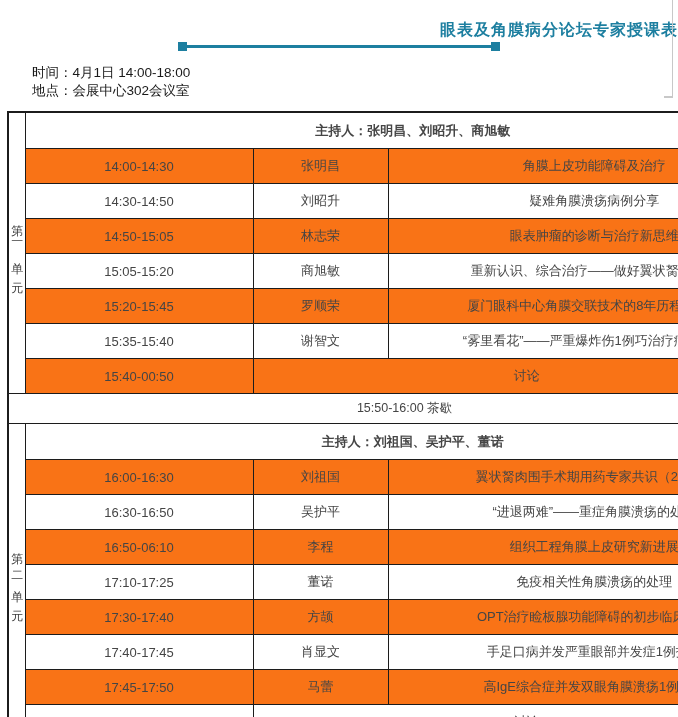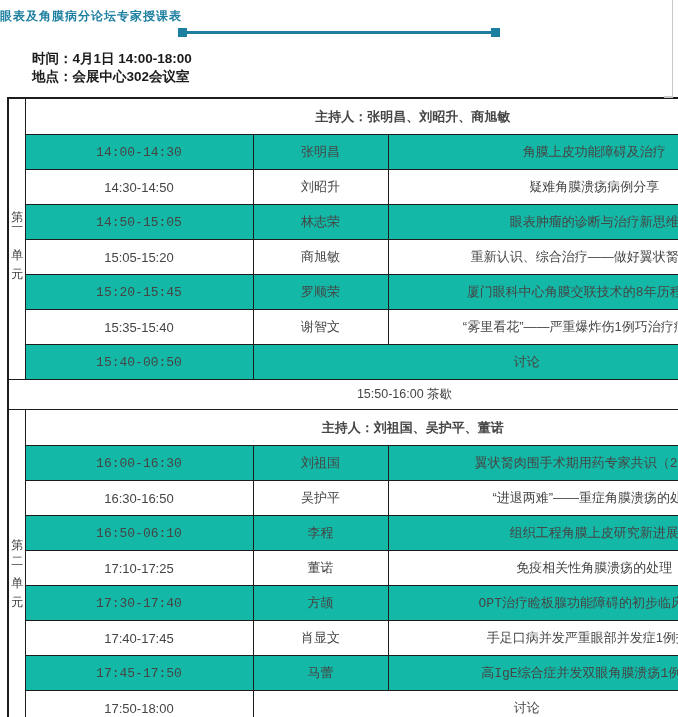--- a/index.html
+++ b/index.html
@@ -7,23 +7,23 @@
     padding: 0;
     width: 678px;
     height: 717px;
     overflow: hidden;
     background: #ffffff;
     font-family: "Liberation Sans", "DejaVu Sans", sans-serif;
     position: relative;
   }
   
   .title {
-    margin: 4px auto 0;
-    text-align: left;
-    font-size: 12px;
+    margin: 18px auto 0;
+    text-align: right;
+    font-size: 16px;
     line-height: 24px;
     font-weight: bold;
     color: #1d7fa0;
     letter-spacing: 1px;
     white-space: nowrap;
   }
   .title-rule {
     width: 322px;
     margin: 0 auto;
     display: flex;
@@ -35,21 +35,21 @@
     background: #1d7fa0;
     flex: 0 0 auto;
   }
   .title-rule .bar {
     flex: 1 1 auto;
     height: 3px;
     background: #1d7fa0;
   }
   .info {
     font-size: 13.5px;
-    font-weight: bold;
+    font-weight: normal;
     color: #1a1a1a;
     margin-left: 6px;
     white-space: nowrap;
     padding-left: 26px;
   }
   .info.first { margin-top: 13px; }
   .info.second { }
 
   
   .sb-track {
@@ -93,21 +93,21 @@
     font-size: 12px;
     color: #3c3c3c;
     letter-spacing: 1.6em;
     margin: 0 auto;
     line-height: 15px;
   }
   td.time-cell  { font-size: 12.5px; }
   tr.data-row td { height: 34px; }
   tr.mod-row td { height: 35px; }
   tr.break-row td { height: 29px; font-size: 12.5px; }
-  tr.alt td { background: #14b8a6; font-family: Liberation Mono, monospace; }
+  tr.alt td { background: #f97316; }
   tr.alt td.unit-cell, td.unit-cell { background: #ffffff; }
   td.mod-cell {
     color: #2e79c9;
     font-weight: bold;
     font-size: 14px;
   }
 </style>
 </head>
 <body>
 

